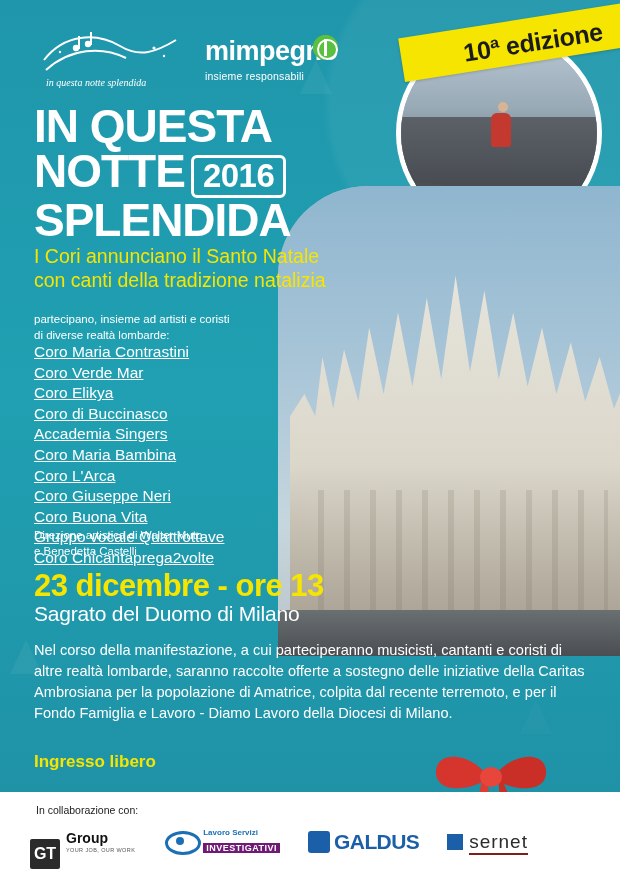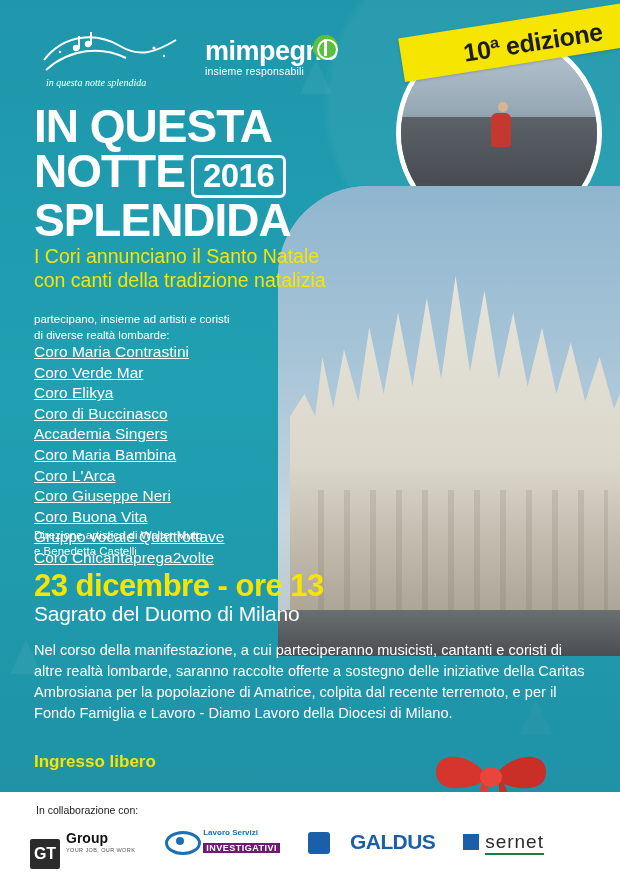--- a/index.html
+++ b/index.html
@@ -52,20 +52,21 @@
   }
   .logo-impegno .word {
     font-size: 27px;
     font-weight: bold;
     letter-spacing: -0.5px;
     line-height: 1;
     white-space: nowrap;
   }
   .logo-impegno .sub {
     font-size: 10.5px;
+    margin-top: 5px;
     letter-spacing: 0.2px;
     white-space: nowrap;
   }
   .impegno-globe {
     position: absolute;
     left: 108px; top: -3px;
     width: 25px; height: 25px;
     border-radius: 50%;
     background: #5bbf3f;
     box-shadow: inset 0 0 0 3px #5bbf3f;
@@ -325,30 +326,30 @@
   .csi-mark .pupil {
     position:absolute; left:13px; top:10px; width:8px; height:8px;
     border-radius:50%; background:#1b6fb5;
   }
   .csi-text .n { font-size: 8px; font-weight: bold; color:#1b6fb5; line-height:1.05; }
   .csi-text .b {
     font-size: 9px; font-weight: bold; color:#ffffff; background:#701a75;
     padding: 0 3px; letter-spacing: .5px; margin-top:2px; display:inline-block;
   }
 
-  .galdus { display:flex; align-items:flex-end; gap:20px; }
+  .galdus { display:flex; align-items:center; gap:4px; }
   .galdus .sq {
     width: 22px; height: 22px; background:#1b5fa8; border-radius: 3px;
   }
   .galdus .nm { font-size: 21px; font-weight: bold; color:#1b5fa8; letter-spacing:-.6px; }
 
   .sernet { display:flex; align-items:center; gap:6px; }
   .sernet .sq { width: 16px; height: 16px; background:#1b5fa8; }
   .sernet .nm { font-size: 19px; color:#2b2b2b; letter-spacing:1px; }
-  .sernet .nm span { border-bottom: 2px solid #15803d; padding-bottom:1px; }
+  .sernet .nm span { border-bottom: 2px solid #7f1d1d; padding-bottom:1px; }
 
   
   .bow {
     position: absolute;
     right: 64px; bottom: 46px;
     width: 130px; height: 90px;
   }
 </style>
 </head>
 <body>

